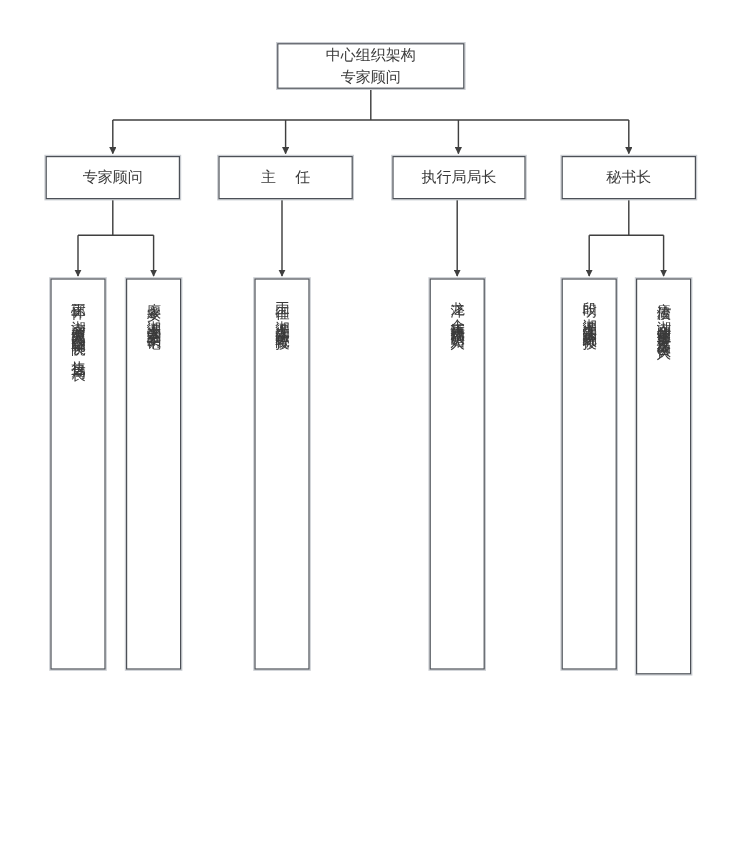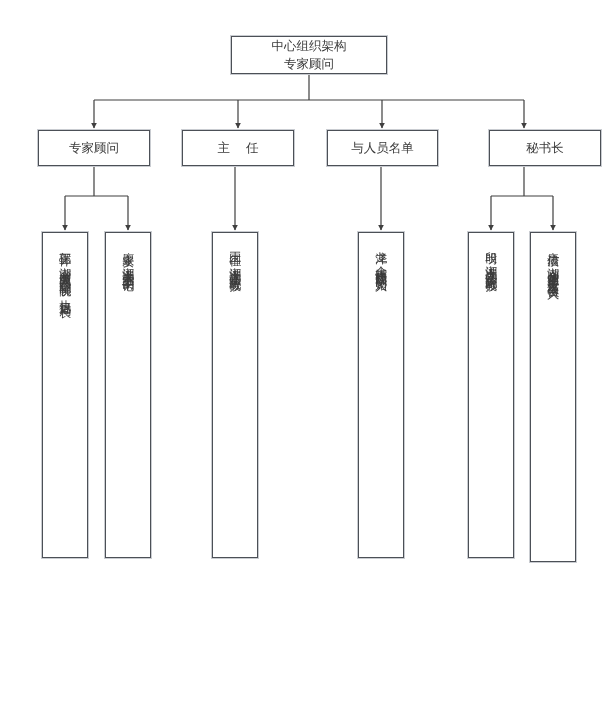--- a/index.html
+++ b/index.html
@@ -52,21 +52,21 @@
   .node-root .rl {
     display: block;
   }
   .node-l2 {
     top: 130px;
     height: 36px;
   }
   .l2-0 { left: 38px;  width: 112px; }
   .l2-1 { left: 182px; width: 112px; }
   .l2-2 { left: 327px; width: 111px; }
-  .l2-3 { left: 489px; width: 112px; font-family: Liberation Serif, serif; }
+  .l2-3 { left: 468px; width: 112px; font-family: Liberation Serif, serif; }
   .spaced {
     letter-spacing: 6px;
     text-indent: 6px;
   }
   .node-leaf {
     top: 232px;
     width: 46px;
     display: flex;
     flex-direction: row;
     justify-content: center;
@@ -138,21 +138,21 @@
     </div>
   </div>
 
   <div class="node node-l2 l2-1">
     <span class="spaced">主 任</span>
   </div>
   <div class="node node-l2 l2-0">
     <span>专家顾问</span>
   </div>
   <div class="node node-l2 l2-2">
-    <span>与人员名单</span>
+    <span>执行局局长</span>
   </div>
   <div class="node node-l2 l2-3">
     <span>秘书长</span>
   </div>
 
   <div class="node node-leaf lf-0">
     <div class="vtext">
       <span>郭正怀</span><span class="gap"></span><span>湖南省高级人民法院副院长、执行局局长</span>
     </div>
   </div>

